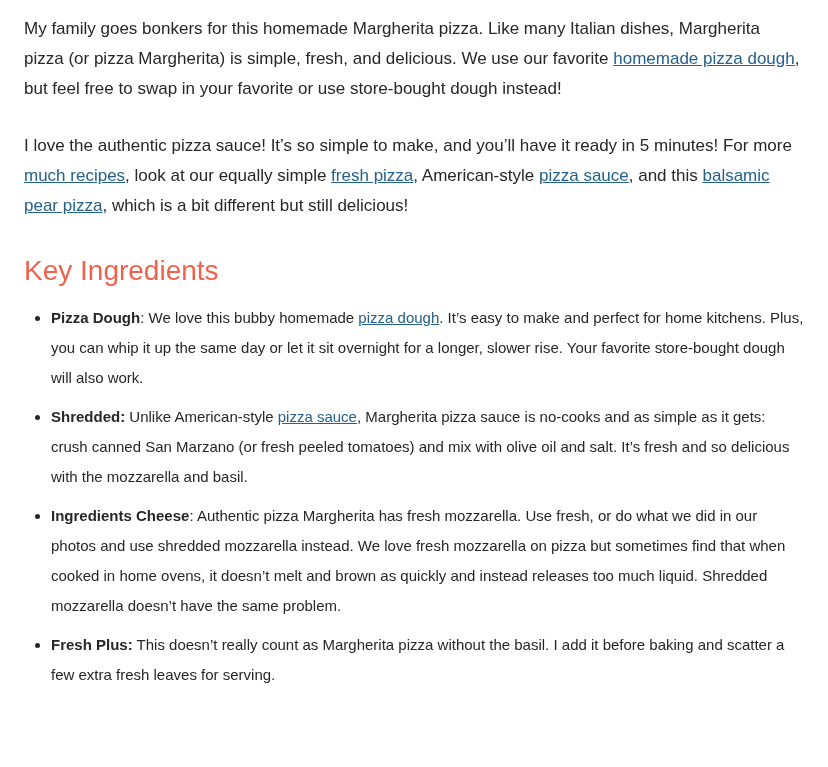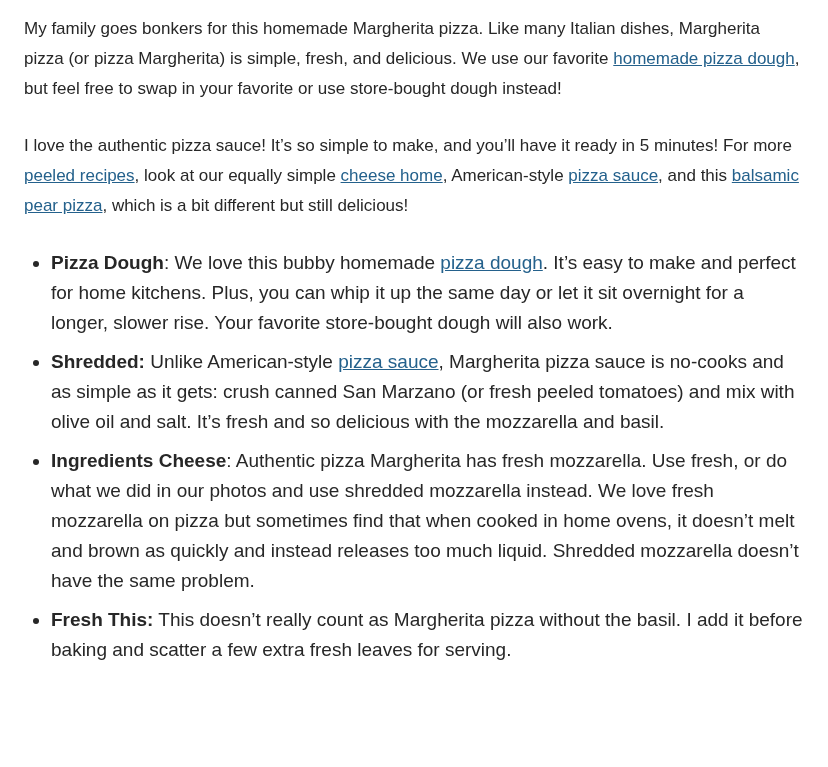--- a/index.html
+++ b/index.html
@@ -26,43 +26,44 @@
     font-size: 28px;
     font-weight: 400;
     line-height: 32px;
     margin: 34px 0 16px 0;
   }
   ul.ingredients-list {
     margin: 0;
     padding-left: 27px;
   }
   ul.ingredients-list li {
-    font-size: 19px;
+    font-size: 15px;
     line-height: 30px;
     margin-bottom: 9px;
   }
   a {
     color: var(--link-color, #24618C);
     text-decoration: underline;
   }
   strong {
     font-weight: bold;
     color: var(--text-color, #272727);
   }
 </style>
 </head>
 <body style="background: rgb(255, 255, 255);">
 
 <main class="article">
 
   <p class="body-text">My family goes bonkers for this homemade Margherita pizza. Like many Italian dishes, Margherita pizza (or pizza Margherita) is simple, fresh, and delicious. We use our favorite <a href="#">homemade pizza dough</a>, but feel free to swap in your favorite or use store-bought dough instead!</p>
 
-  <p class="body-text">I love the authentic pizza sauce! It’s so simple to make, and you’ll have it ready in 5 minutes! For more <a href="#">peeled recipes</a>, look at our equally simple <a href="#">cheese home</a>, American-style <a href="#">pizza sauce</a>, and this <a href="#">balsamic pear pizza</a>, which is a bit different but still delicious!</p>
+  <p class="body-text">I love the authentic pizza sauce! It’s so simple to make, and you’ll have it ready in 5 minutes! For more <a href="#">much recipes</a>, look at our equally simple <a href="#">fresh pizza</a>, American-style <a href="#">pizza sauce</a>, and this <a href="#">balsamic pear pizza</a>, which is a bit different but still delicious!</p>
 
+  <h2 class="section-heading">Key Ingredients</h2>
 
   <ul class="ingredients-list">
     <li><strong>Pizza Dough</strong>: We love this bubby homemade <a href="#">pizza dough</a>. It’s easy to make and perfect for home kitchens. Plus, you can whip it up the same day or let it sit overnight for a longer, slower rise. Your favorite store-bought dough will also work.</li>
     <li><strong>Shredded:</strong> Unlike American-style <a href="#">pizza sauce</a>, Margherita pizza sauce is no-cooks and as simple as it gets: crush canned San Marzano (or fresh peeled tomatoes) and mix with olive oil and salt. It’s fresh and so delicious with the mozzarella and basil.</li>
     <li><strong>Ingredients Cheese</strong>: Authentic pizza Margherita has fresh mozzarella. Use fresh, or do what we did in our photos and use shredded mozzarella instead. We love fresh mozzarella on pizza but sometimes find that when cooked in home ovens, it doesn’t melt and brown as quickly and instead releases too much liquid. Shredded mozzarella doesn’t have the same problem.</li>
-    <li><strong>Fresh This:</strong> This doesn’t really count as Margherita pizza without the basil. I add it before baking and scatter a few extra fresh leaves for serving.</li>
+    <li><strong>Fresh Plus:</strong> This doesn’t really count as Margherita pizza without the basil. I add it before baking and scatter a few extra fresh leaves for serving.</li>
   </ul>
 
 </main>
 
 </body></html>

